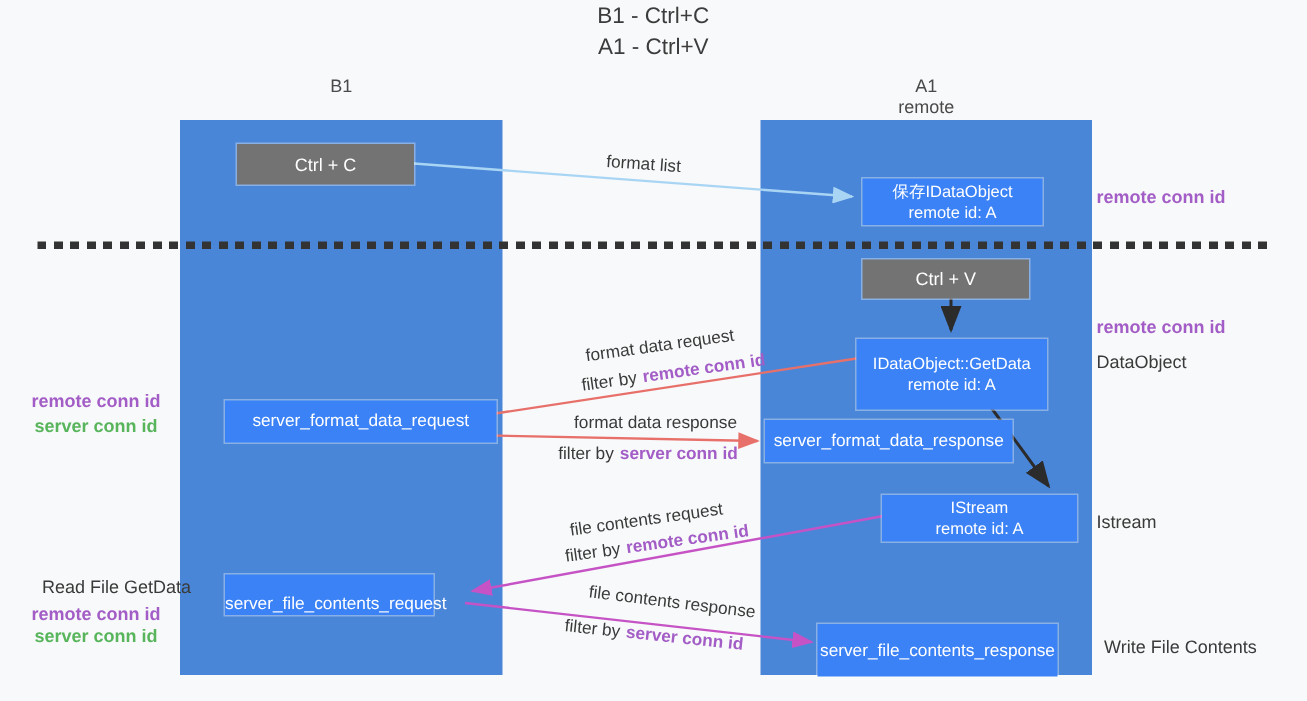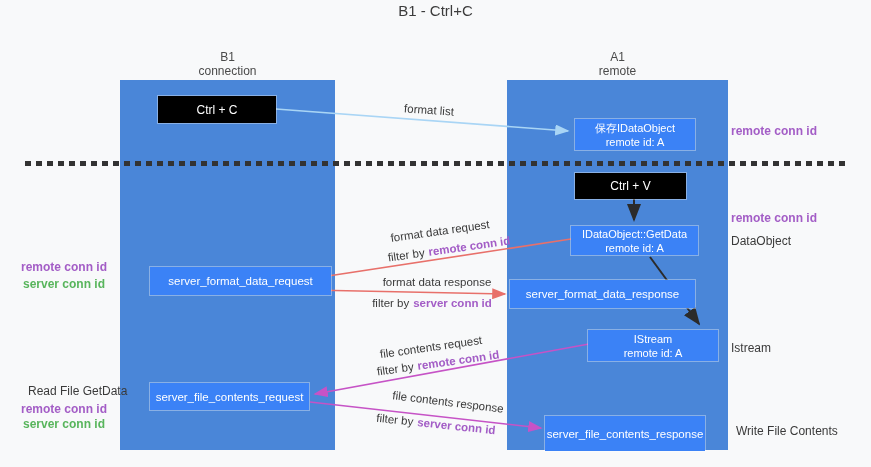--- a/index.html
+++ b/index.html
@@ -18,21 +18,21 @@
   .lane-hdr{
     text-align:center;font-size:12px;line-height:14px;color:#4a4a4a;
   }
   .node{
     background:#3b82f6;color:#ffffff;text-align:center;
     font-size:11px;line-height:14px;
     box-shadow:0 0 0 1px rgba(255,255,255,0.35);
     display:flex;flex-direction:column;justify-content:center;
     white-space:nowrap;
   }
-  .node.green{background:#000000;font-size:12px;}
+  .node.green{background:#737373;font-size:12px;}
   .node.single{font-size:11.5px;}
   .edge-label{
     white-space:nowrap;font-size:11.5px;color:#3a3a3a;
     transform-origin:center center;
   }
   .purple{color:#a35dc6;font-weight:bold;}
   .greentxt{color:#58b55c;font-weight:bold;}
   .side-label{font-size:12px;white-space:nowrap;}
   .side-label.bold{font-weight:bold;}
   .left-ann{width:108px;text-align:center;font-size:12px;line-height:15px;white-space:nowrap;}
@@ -43,25 +43,25 @@
   svg{position:absolute;left:0;top:0;pointer-events:none;}
   .filter-prefix{margin-right:4px;}
 </style>
 </head>
 <body>
 
 <div id="stage">
 
   <div class="abs title">
     <div>B1 - Ctrl+C</div>
+    <div>A1 - Ctrl+V</div>
   </div>
 
   <div class="abs lane-hdr" style="left:120px;top:50px;width:215px;">
     <div>B1</div>
-    <div>connection</div>
   </div>
   <div class="abs lane-hdr" style="left:507px;top:50px;width:221px;">
     <div>A1</div>
     <div>remote</div>
   </div>
 
   <div class="abs lane" style="left:120px;top:80px;width:215px;height:370px;"></div>
   <div class="abs lane" style="left:507px;top:80px;width:221px;height:370px;"></div>
 
   <div class="abs divider" style="left:25px;top:161px;width:823px;"></div>
@@ -96,39 +96,39 @@
 
   <div class="abs node" style="left:575px;top:119px;width:120px;height:31px;">
     <div>保存IDataObject</div>
     <div>remote id: A</div>
   </div>
 
   <div class="abs node green" style="left:575px;top:173px;width:111px;height:26px;">
     <div>Ctrl + V</div>
   </div>
 
-  <div class="abs node" style="left:571px;top:226px;width:127px;height:29px;">
+  <div class="abs node" style="left:571px;top:226px;width:127px;height:47px;">
     <div>IDataObject::GetData</div>
     <div>remote id: A</div>
   </div>
 
   <div class="abs node single" style="left:150px;top:267px;width:181px;height:28px;">
     <div>server_format_data_request</div>
   </div>
 
-  <div class="abs node single" style="left:510px;top:280px;width:185px;height:28px;">
+  <div class="abs node single" style="left:510px;top:280px;width:165px;height:28px;">
     <div>server_format_data_response</div>
   </div>
 
   <div class="abs node" style="left:588px;top:330px;width:130px;height:31px;">
     <div>IStream</div>
     <div>remote id: A</div>
   </div>
 
-  <div class="abs node single" style="left:150px;top:383px;width:159px;height:27px;">
+  <div class="abs node single" style="left:150px;top:383px;width:139px;height:27px;justify-content:flex-end;">
     <div>server_file_contents_request</div>
   </div>
 
   <div class="abs node single" style="left:545px;top:416px;width:160px;height:35px;">
     <div>server_file_contents_response</div>
   </div>
 
   <div class="abs edge-label" style="left:429px;top:110px;transform:translate(-50%,-50%) rotate(4deg);">format list</div>
 
   <div class="abs edge-label" style="left:440px;top:231px;transform:translate(-50%,-50%) rotate(-8deg);">format data request</div>

